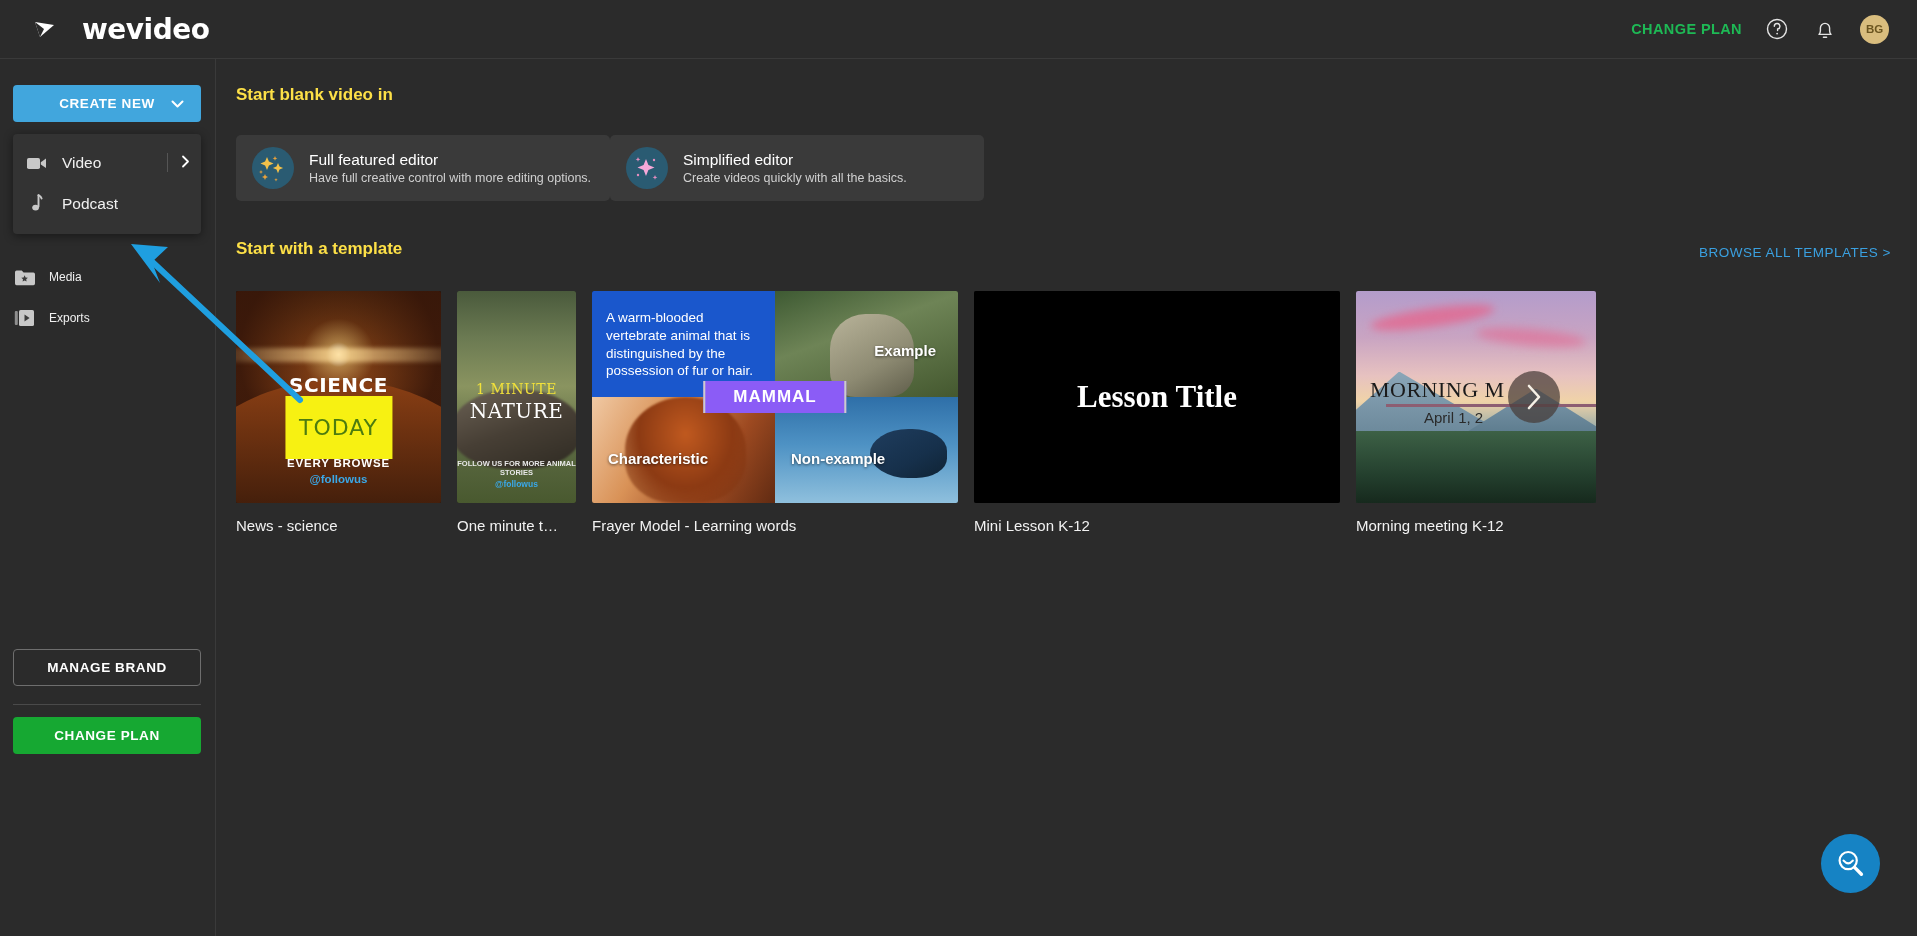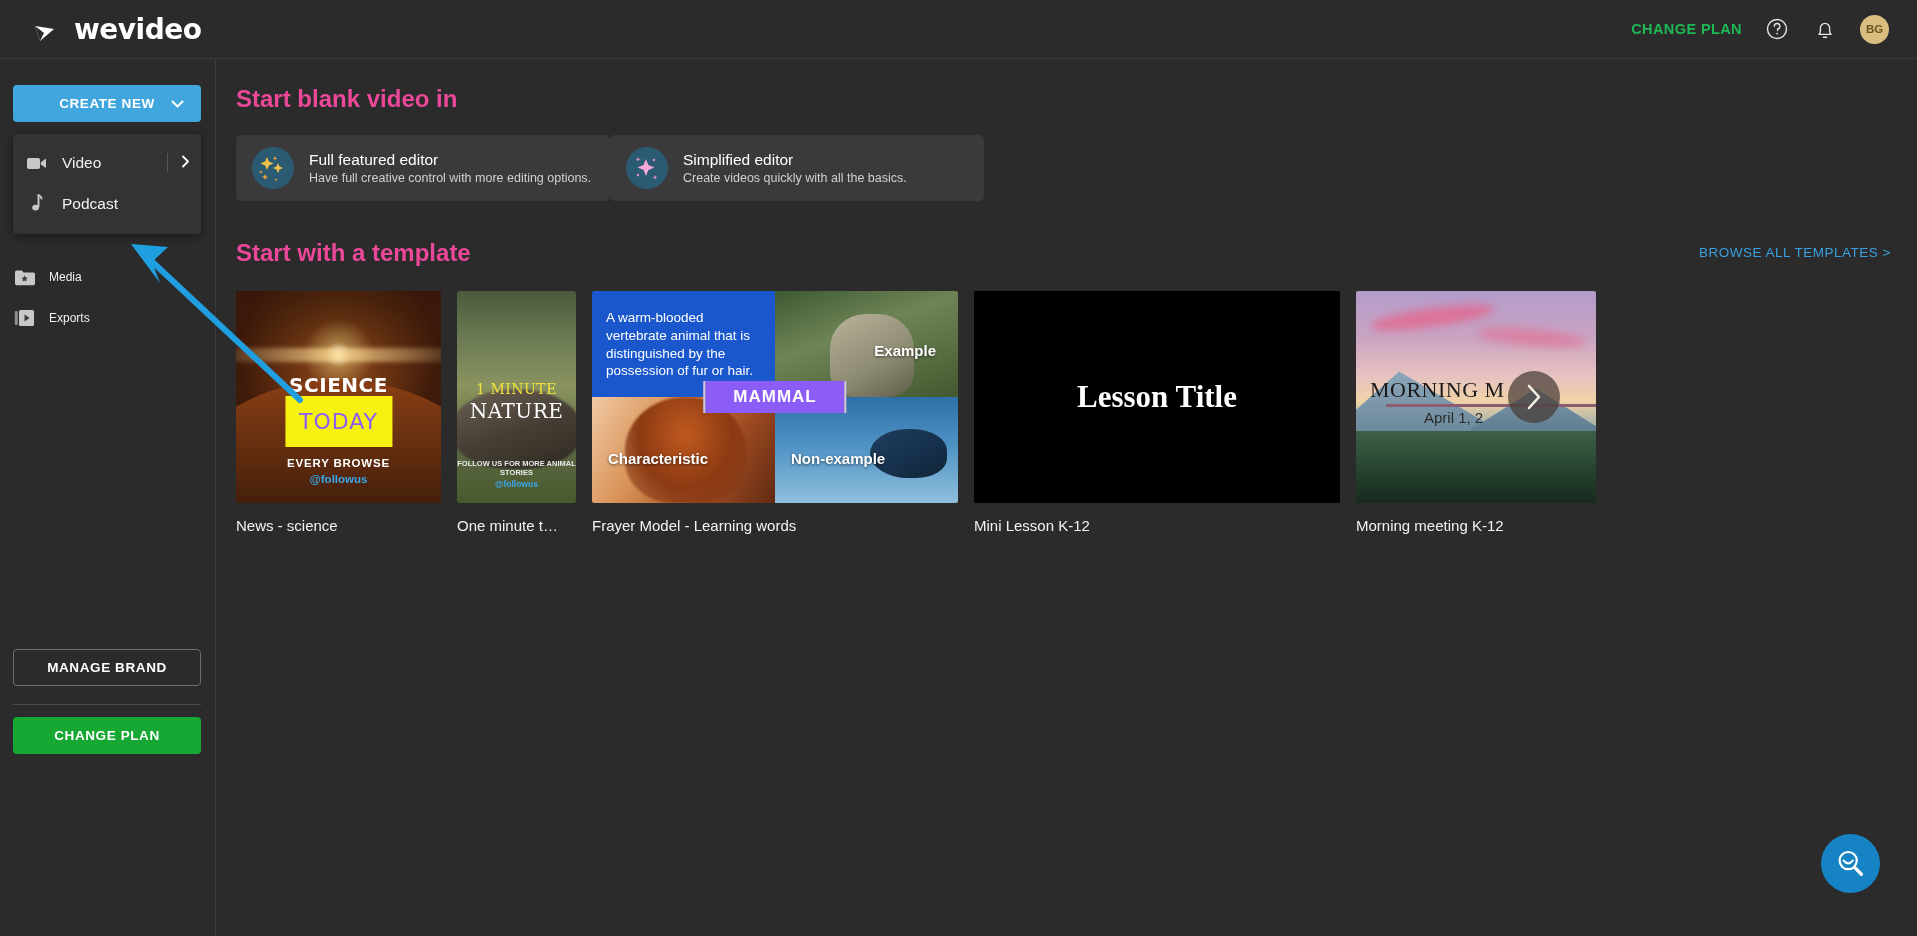--- a/index.html
+++ b/index.html
@@ -12,21 +12,21 @@
   }
   .app { position: relative; width: 1917px; height: 936px; }
 
   
   .topbar {
     position: absolute; top: 0; left: 0; width: 1917px; height: 59px;
     background: #2b2b2b;
     border-bottom: 1px solid #3a3a3a;
     display: flex; align-items: center;
   }
-  .logo-wrap { display: flex; align-items: flex-end; margin-left: 32px; gap: 16px; }
+  .logo-wrap { display: flex; align-items: center; margin-left: 32px; gap: 24px; }
   .logo-mark { width: 26px; height: 26px; }
   .logo-text {
     font-size: 28px; font-weight: bold; color: #ffffff;
     letter-spacing: -0.5px; font-family: "DejaVu Sans", sans-serif;
   }
   .topbar-right {
     margin-left: auto; margin-right: 28px;
     display: flex; align-items: center; gap: 22px;
   }
   .change-plan-link {
@@ -119,21 +119,21 @@
   }
 
   
   .main {
     position: absolute; top: 59px; left: 216px;
     width: 1701px; height: 877px;
     background: #2b2b2b;
     padding: 0;
   }
   .section-title {
-    position: absolute; font-size: 24px; font-weight: bold; color: #ec4899;
+    position: absolute; font-size: 17px; font-weight: bold; color: #fde047;
   }
   .editors-row { position: absolute; left: 20px; top: 76px; display: flex; }
   .editor-card {
     width: 374px; height: 66px;
     background: #3a3a3a; border-radius: 5px;
     display: flex; align-items: center; padding: 0 16px;
     cursor: pointer;
   }
   .editor-badge {
     width: 42px; height: 42px; border-radius: 50%;
@@ -183,22 +183,22 @@
     background: linear-gradient(90deg, rgba(255,190,90,0) 0%, rgba(255,220,150,0.75) 50%, rgba(255,190,90,0) 100%);
     filter: blur(2px);
   }
   .t1-science {
     position: absolute; left: 0; right: 0; top: 82px; text-align: center;
     font-size: 20px; font-weight: bold; color: #fff; letter-spacing: 0.5px;
     font-family: "DejaVu Sans", sans-serif;
   }
   .t1-today {
     position: absolute; left: 50%; transform: translateX(-50%); top: 105px;
-    background: #f7f112; color: #8b5cf6; font-size: 22px; font-weight: normal;
-    padding: 13px 14px; letter-spacing: 1px;
+    background: #f7f112; color: #4d7c0f; font-size: 22px; font-weight: normal;
+    padding: 19px 14px; letter-spacing: 1px;
     font-family: "DejaVu Sans", sans-serif;
   }
   .t1-every {
     position: absolute; left: 0; right: 0; top: 166px; text-align: center;
     font-size: 11.5px; color: #fff; font-weight: bold; letter-spacing: 0.8px;
   }
   .t1-follow {
     position: absolute; left: 0; right: 0; top: 182px; text-align: center;
     font-size: 11.5px; color: #3aa8e8; font-weight: bold;
   }

